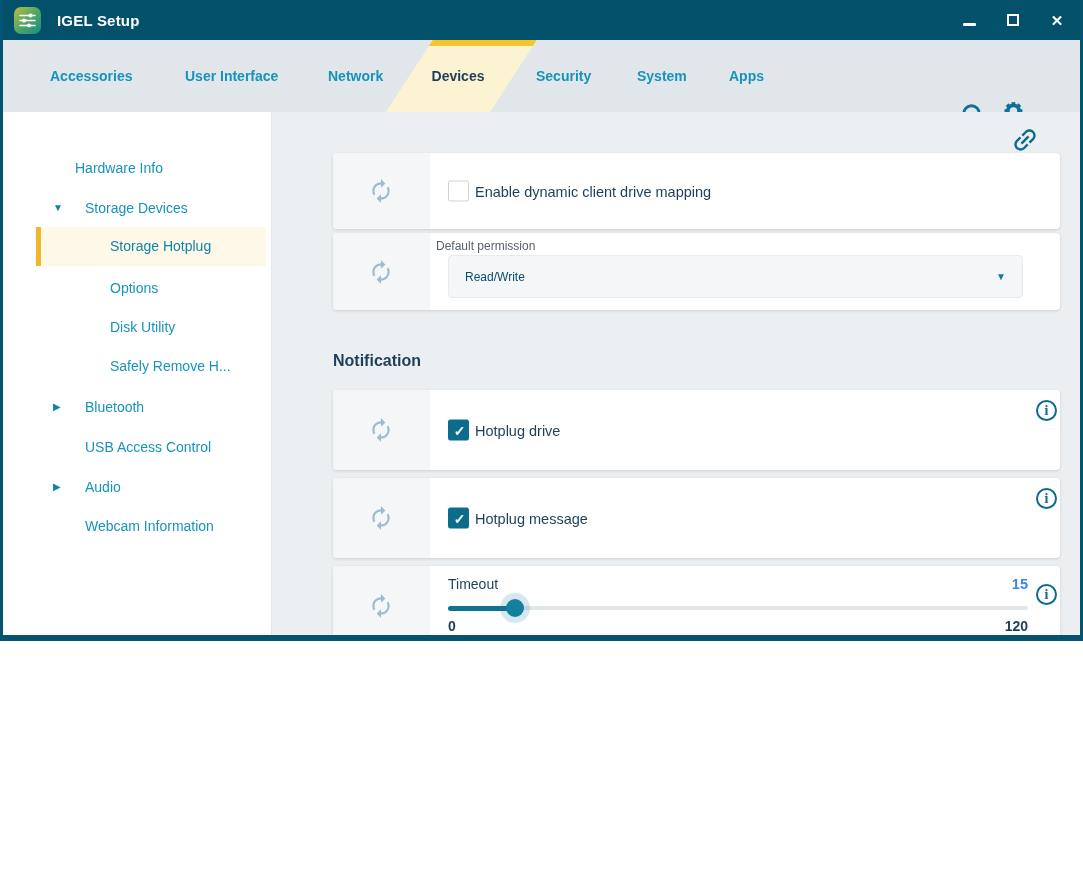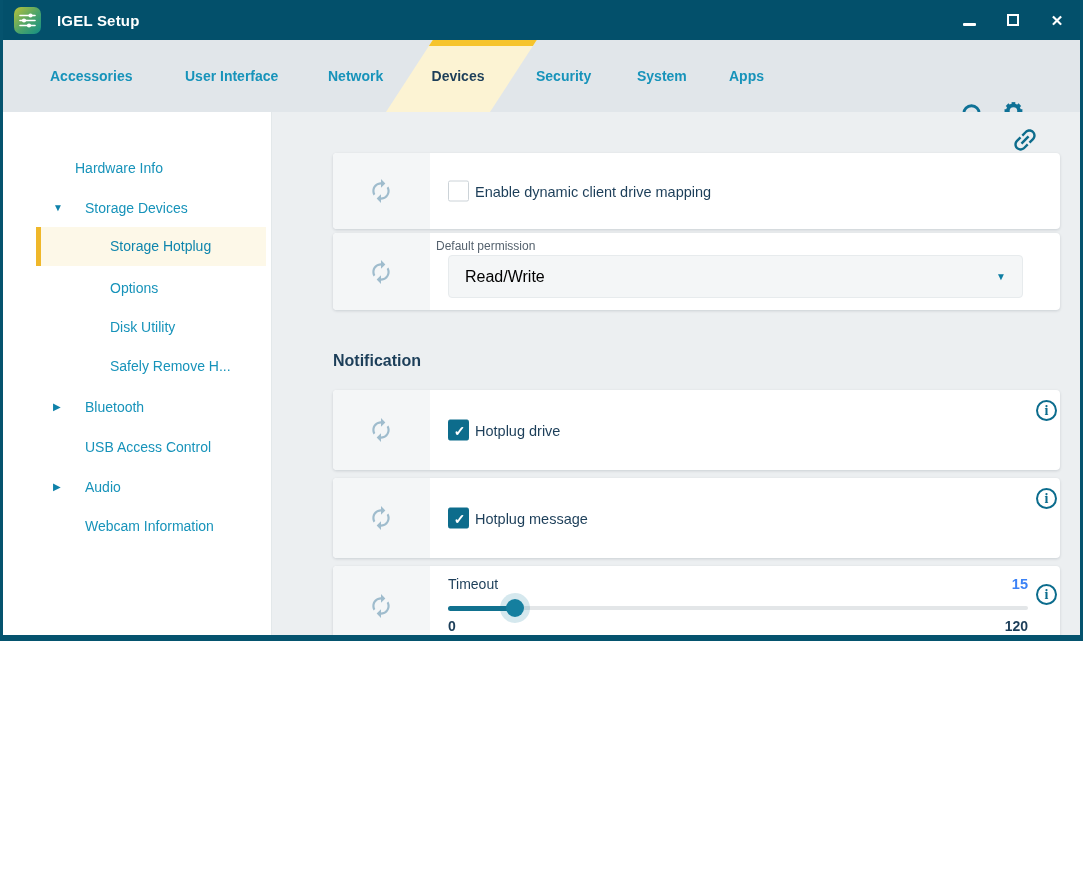--- a/index.html
+++ b/index.html
@@ -43,21 +43,21 @@
   .strip svg{position:absolute;left:35px;top:50%;margin-top:-13px;cursor:pointer;}
   .row-check{position:absolute;left:115px;top:50%;transform:translateY(-50%);display:flex;align-items:center;gap:6px;}
   .checkbox{width:21px;height:21px;border:1px solid #ccd3d8;border-radius:2px;background:#fff;cursor:pointer;position:relative;flex:0 0 auto;}
   .checkbox.checked{background:#0d6c8c;border-color:#0d6c8c;}
   .checkbox.checked::after{content:"✓";position:absolute;left:0;top:0;width:21px;height:21px;line-height:21px;
     text-align:center;color:#fff;font-size:14px;font-weight:700;}
   .row-label{font-size:14.5px;font-weight:500;color:#1c3e59;}
   .field-label{position:absolute;left:103px;top:6px;font-size:12px;color:#55626e;}
   .select{position:absolute;left:115px;top:22px;width:575px;height:43px;background:#f4f6f7;border:1px solid #e7ebed;
     border-radius:4px;display:flex;align-items:center;cursor:pointer;}
-  .select-value{margin-left:16px;font-size:16px;font-weight:500;color:#000000;}
+  .select-value{margin-left:16px;font-size:12px;font-weight:500;color:#0c4a6e;}
   .select .caret{margin-left:auto;margin-right:16px;font-size:10px;color:#0e7ea3;}
   .section-title{position:absolute;left:61px;top:240px;font-size:16px;font-weight:700;color:#1c3e59;}
   .info-icon{position:absolute;width:21px;height:21px;border:2px solid #0b6c8d;border-radius:50%;color:#0b6c8d;
     font-family:"Liberation Serif",serif;font-size:14px;font-weight:700;text-align:center;line-height:17px;cursor:pointer;background:#fff;}
   
   .sl-head{position:absolute;left:115px;top:10px;width:580px;display:flex;justify-content:space-between;text-align:right;}
   .sl-label{font-size:14px;font-weight:500;color:#1c3e59;}
   .sl-value{font-size:14.5px;font-weight:600;color:#3b82f6;}
   .slider{position:absolute;left:115px;top:33px;width:580px;height:18px;cursor:pointer;}
   .sl-track{position:absolute;left:0;top:7px;width:100%;height:4px;background:#e3e6e8;border-radius:2px;}

